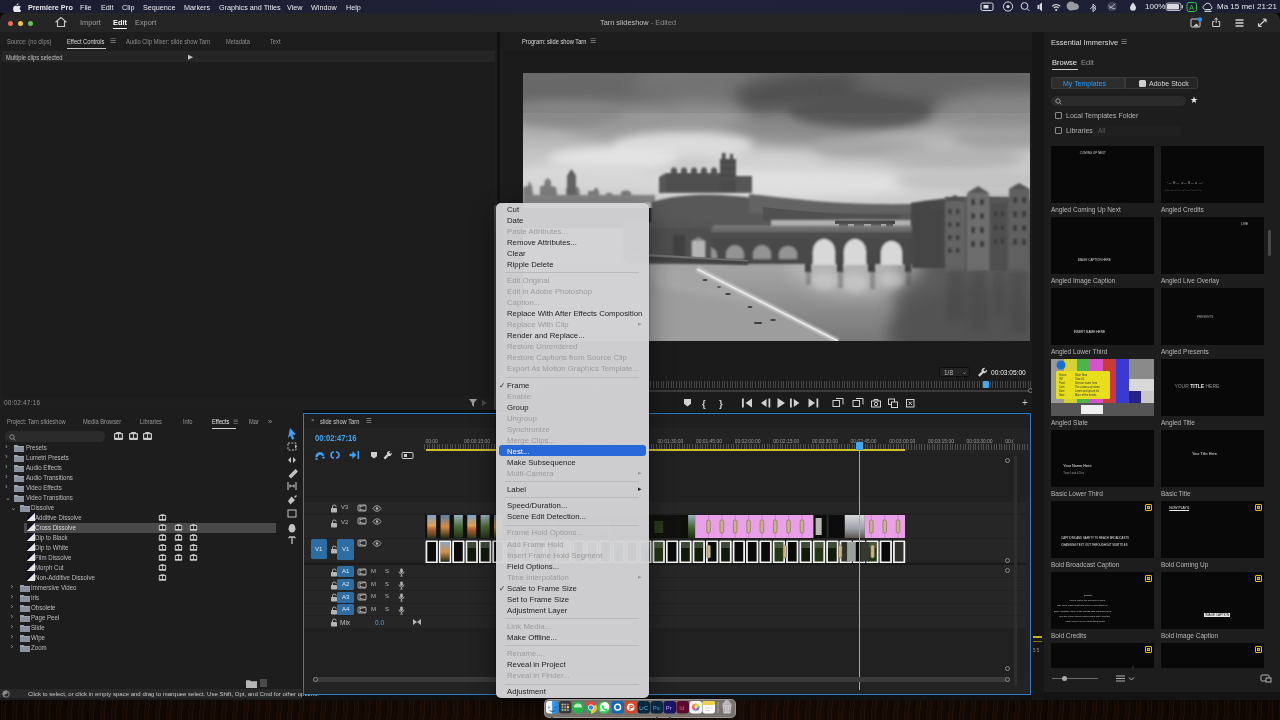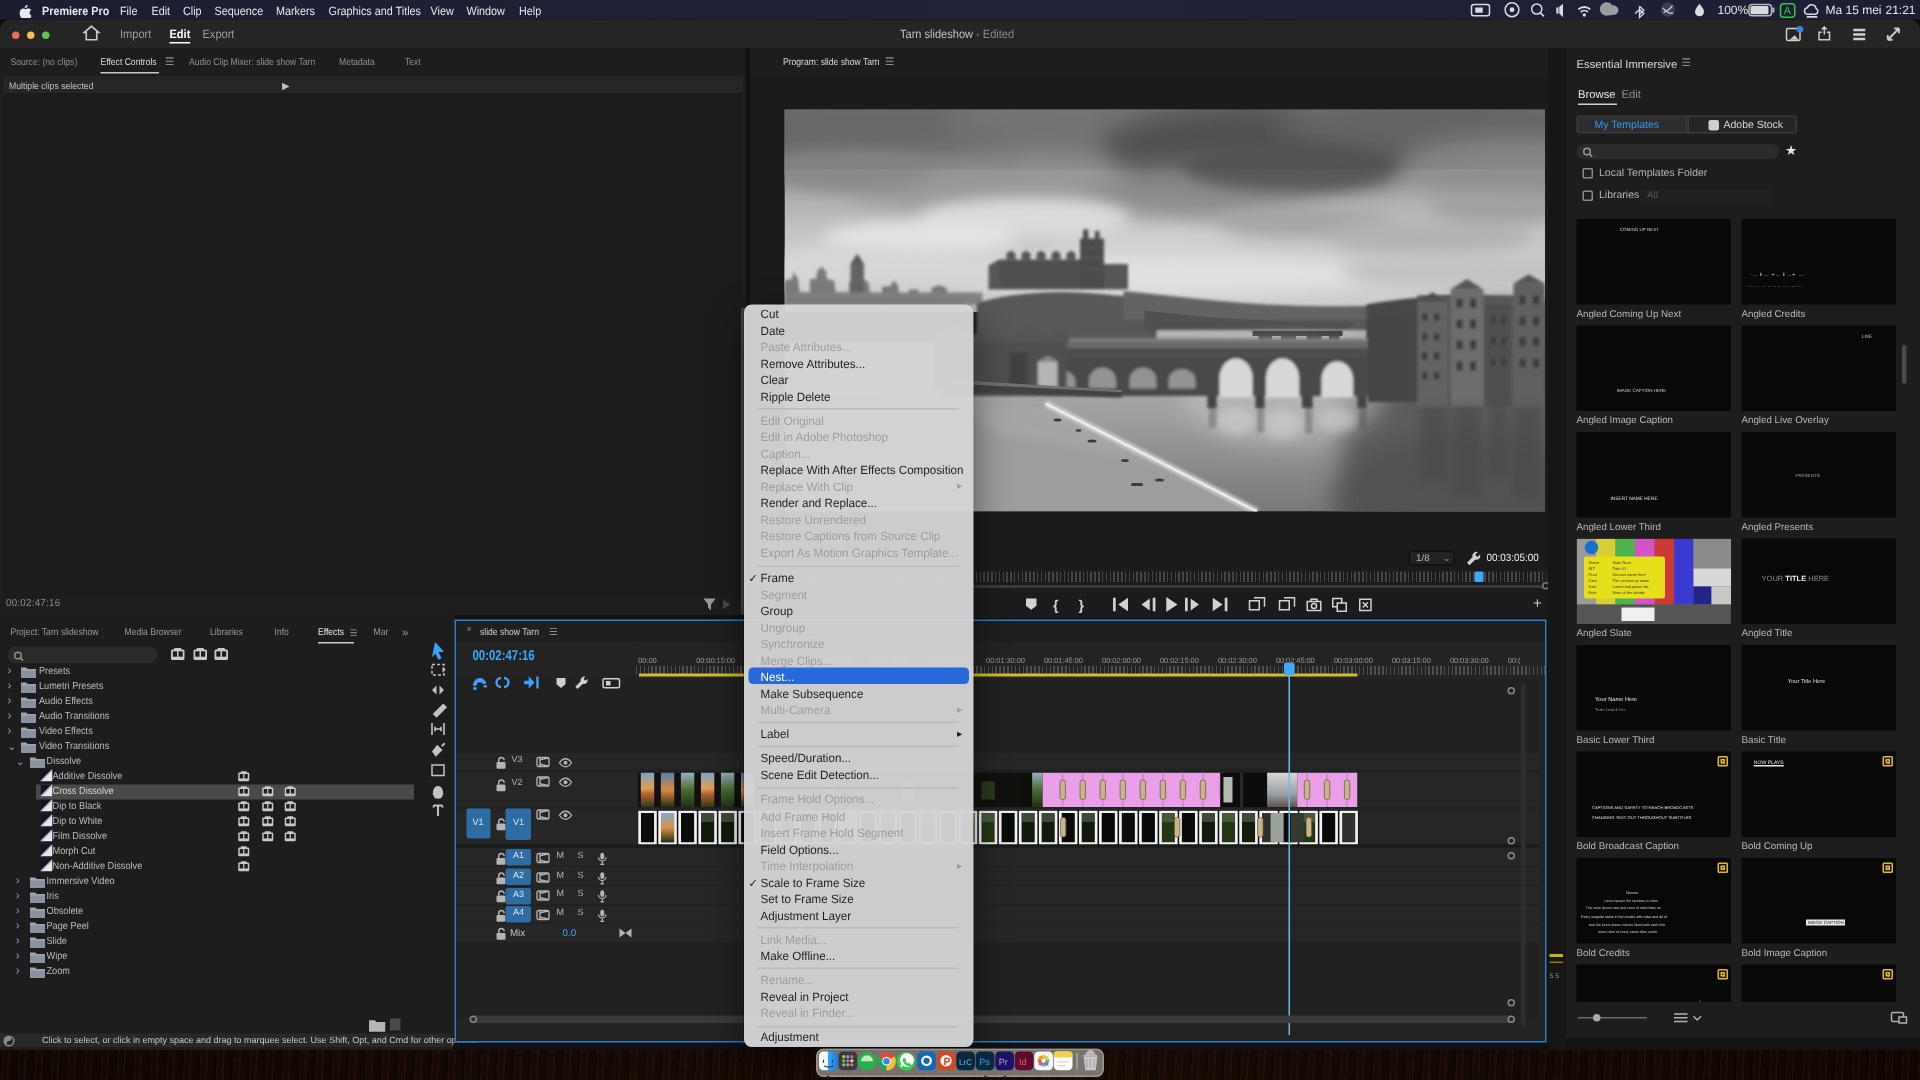--- a/index.html
+++ b/index.html
@@ -1243,21 +1243,21 @@
 <div class="tx" style="left:507px;top:309.3px;font-size:8px;color:#1d1d1f;transform:scaleX(.97);transform-origin:left;">Replace With After Effects Composition</div>
 <div class="tx" style="left:507px;top:320.3px;font-size:8px;color:#9c9c9e;transform:scaleX(.97);transform-origin:left;">Replace With Clip</div>
 <div class="tx" style="left:638px;top:320.3px;font-size:7px;color:#9c9c9e;">▸</div>
 <div class="tx" style="left:507px;top:331.3px;font-size:8px;color:#1d1d1f;transform:scaleX(.97);transform-origin:left;">Render and Replace...</div>
 <div class="tx" style="left:507px;top:342.3px;font-size:8px;color:#9c9c9e;transform:scaleX(.97);transform-origin:left;">Restore Unrendered</div>
 <div class="tx" style="left:507px;top:353.4px;font-size:8px;color:#9c9c9e;transform:scaleX(.97);transform-origin:left;">Restore Captions from Source Clip</div>
 <div class="tx" style="left:507px;top:364.4px;font-size:8px;color:#9c9c9e;transform:scaleX(.97);transform-origin:left;">Export As Motion Graphics Template...</div>
 <div class="abs" style="left:505px;top:376.8px;width:134px;height:1px;background:#b9b9ba;"></div>
 <div class="tx" style="left:507px;top:380.6px;font-size:8px;color:#1d1d1f;transform:scaleX(.97);transform-origin:left;">Frame</div>
 <div class="tx" style="left:499px;top:380.6px;font-size:7.5px;color:#1d1d1f;">✓</div>
-<div class="tx" style="left:507px;top:391.6px;font-size:8px;color:#9c9c9e;transform:scaleX(.97);transform-origin:left;">Segment</div>
+<div class="tx" style="left:507px;top:391.6px;font-size:8px;color:#9c9c9e;transform:scaleX(.97);transform-origin:left;">Enable</div>
 <div class="tx" style="left:507px;top:402.6px;font-size:8px;color:#1d1d1f;transform:scaleX(.97);transform-origin:left;">Group</div>
 <div class="tx" style="left:507px;top:413.7px;font-size:8px;color:#9c9c9e;transform:scaleX(.97);transform-origin:left;">Ungroup</div>
 <div class="tx" style="left:507px;top:424.7px;font-size:8px;color:#9c9c9e;transform:scaleX(.97);transform-origin:left;">Synchronize</div>
 <div class="tx" style="left:507px;top:435.7px;font-size:8px;color:#9c9c9e;transform:scaleX(.97);transform-origin:left;">Merge Clips...</div>
 <div class="abs" style="left:498.5px;top:445.3px;width:147.5px;height:10.8px;background:#2868d8;border-radius:3px;"></div>
 <div class="tx" style="left:507px;top:446.7px;font-size:8px;color:#fff;transform:scaleX(.97);transform-origin:left;">Nest...</div>
 <div class="tx" style="left:507px;top:457.7px;font-size:8px;color:#1d1d1f;transform:scaleX(.97);transform-origin:left;">Make Subsequence</div>
 <div class="tx" style="left:507px;top:468.8px;font-size:8px;color:#9c9c9e;transform:scaleX(.97);transform-origin:left;">Multi-Camera</div>
 <div class="tx" style="left:638px;top:468.8px;font-size:7px;color:#9c9c9e;">▸</div>
 <div class="abs" style="left:505px;top:481.2px;width:134px;height:1px;background:#b9b9ba;"></div>

